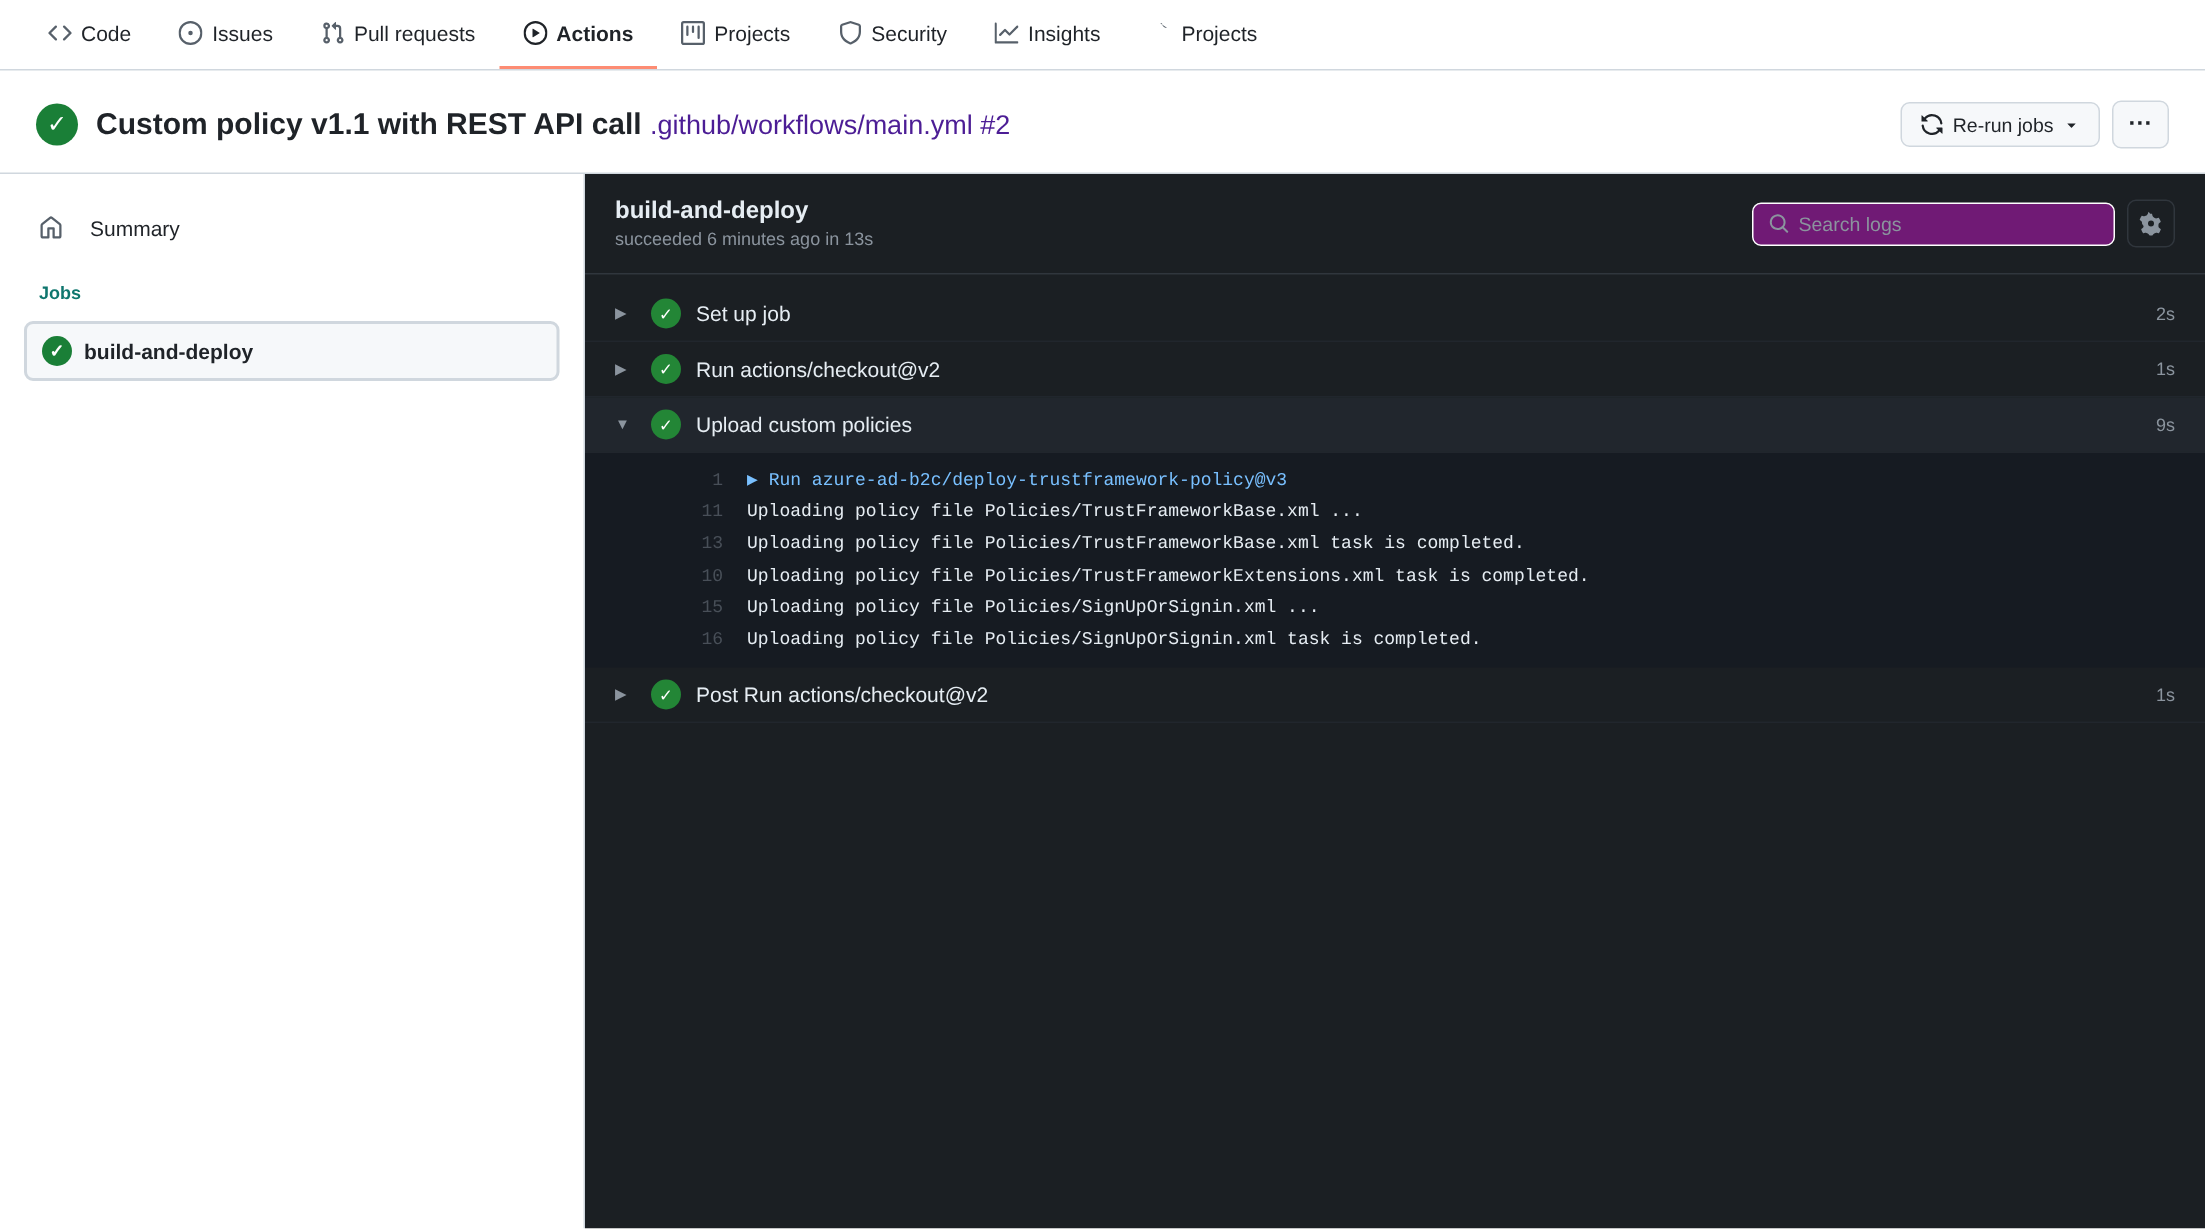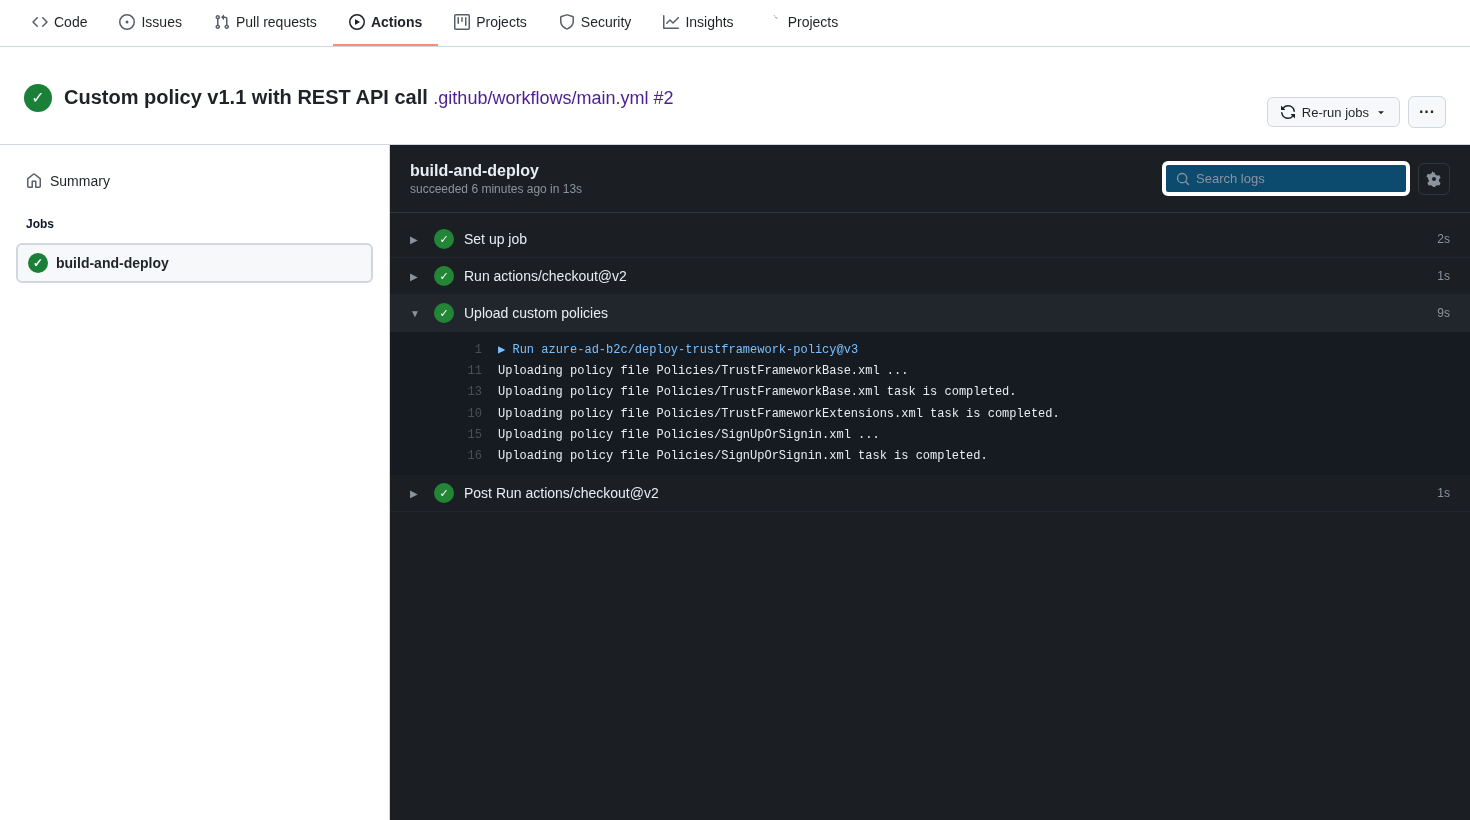--- a/index.html
+++ b/index.html
@@ -61,21 +61,20 @@
     }
     .page-title-path {
       font-weight: 400;
       color: #4c1d95;
       font-size: 18px;
     }
     .page-header-right {
       display: flex;
       align-items: center;
       gap: 8px;
-      margin-top: 29px;
     }
     .btn-rerun {
       display: flex;
       align-items: center;
       gap: 6px;
       padding: 6px 12px;
       border: 1px solid #d0d7de;
       border-radius: 6px;
       background: #f6f8fa;
       cursor: pointer;
@@ -103,32 +102,32 @@
     .sidebar {
       width: 390px;
       flex-shrink: 0;
       padding: 20px 16px;
       border-right: 1px solid #d0d7de;
       background: #fff;
     }
     .sidebar-summary {
       display: flex;
       align-items: center;
-      gap: 8px;
+      gap: 18px;
       padding: 8px 10px;
       margin-bottom: 16px;
       cursor: pointer;
       border-radius: 6px;
       color: #1f2328;
       font-size: 14px;
     }
     .sidebar-section-label {
       font-size: 12px;
       font-weight: 600;
-      color: #0f172a;
+      color: #0f766e;
       padding: 4px 10px;
       margin-bottom: 8px;
       text-transform: none;
     }
     .sidebar-job {
       display: flex;
       align-items: center;
       gap: 8px;
       padding: 8px 10px;
       border-radius: 6px;
@@ -174,23 +173,23 @@
       color: #8b949e;
       margin-top: 2px;
     }
     .log-search {
       display: flex;
       align-items: center;
       gap: 8px;
     }
     .search-input-wrap {
       display: flex;
-      align-items: flex-end;
-      background: #0c4a6e;
-      border: 4px solid #ffffff;
+      align-items: center;
+      background: #701a75;
+      border: 1px solid #ffffff;
       border-radius: 6px;
       padding: 6px 10px;
       gap: 6px;
     }
     .search-input-wrap input {
       background: transparent;
       border: none;
       outline: none;
       color: #8b949e;
       font-size: 13px;

